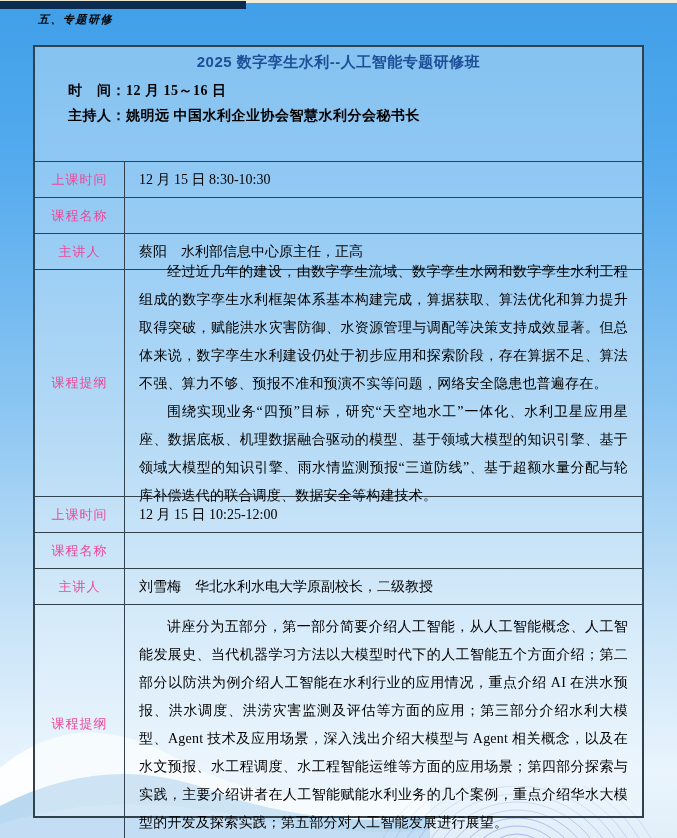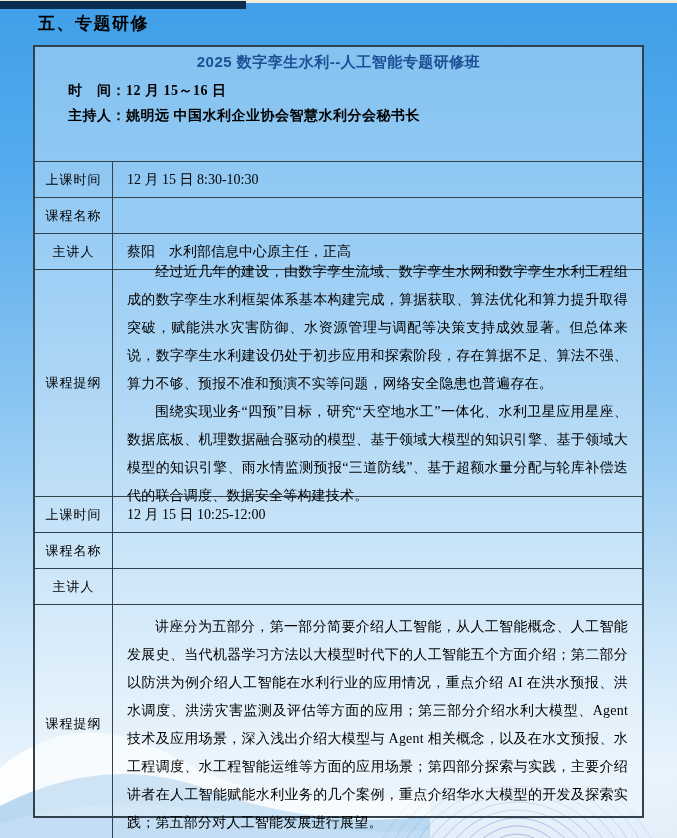--- a/index.html
+++ b/index.html
@@ -11,22 +11,23 @@
     font-family: "Liberation Serif", "DejaVu Serif", serif;
     background: linear-gradient(180deg, #3f9fe8 0%, #55abee 20%, #8ec7f2 50%, #c9e4f8 75%, #e9f4fd 92%, #e2eff9 100%);
   }
   
   .top-cream-line { position: absolute; top: 0; left: 246px; right: 0; height: 3px; background: #f0ecd8; z-index: 3; }
   .top-navy-bar { position: absolute; top: 0; left: 0; width: 246px; height: 9px; background: #0c2b50; border-top: 1px solid #e8e4cf; z-index: 3; }
 
   .page-heading {
     position: absolute; top: 12px; left: 38px;
     font-family: "Liberation Sans", "DejaVu Sans", sans-serif;
-    font-size: 17px; font-weight: bold; color: #000; letter-spacing: 1.5px;
+    font-size: 11px; font-weight: bold; color: #000; letter-spacing: 1.5px;
     z-index: 2;
+    font-style: italic;
   }
 
   
   .waves-left { position: absolute; left: 0; bottom: 0; width: 430px; height: 140px; z-index: 0; }
   
   .dome-right { position: absolute; right: 10px; bottom: 0; width: 300px; height: 52px; z-index: 0; }
 
   
   .schedule {
     position: absolute; left: 33px; top: 45px;
@@ -44,24 +45,24 @@
     text-align: center; font-size: 15px; font-weight: bold; color: #1d4f96;
     letter-spacing: 0.5px; margin-bottom: 6px;
     font-family: "Liberation Sans", "DejaVu Sans", sans-serif;
   }
   .info-line {
     padding-left: 13px; font-size: 14px; font-weight: bold; color: #000;
     line-height: 25px; letter-spacing: 0.5px; margin-left: 20px;
   }
 
   .label-cell {
-    width: 78px; flex-shrink: 0;
+    width: 90px; flex-shrink: 0;
     border-right: 1px solid #32424c;
     display: flex; align-items: center; justify-content: center;
-    font-size: 13px; color: #000000; letter-spacing: 1px;
+    font-size: 13px; color: #ec4899; letter-spacing: 1px;
   }
   .value-cell {
     flex: 1; display: flex; align-items: center;
     padding-left: 14px; font-size: 14px; color: #000;
   }
   .row-small { height: 36px; }
   .row-outline-1 { height: 227px; }
   .course-title { font-weight: bold; letter-spacing: 0.5px; }
 
   .outline-cell {
@@ -132,20 +133,21 @@
 
   <div class="row row-small">
     <div class="label-cell">上课时间</div>
     <div class="value-cell">12 月 15 日 10:25-12:00</div>
   </div>
   <div class="row row-small">
     <div class="label-cell">课程名称</div>
   </div>
   <div class="row row-small">
     <div class="label-cell">主讲人</div>
+    <div class="value-cell">刘雪梅　华北水利水电大学原副校长，二级教授</div>
   </div>
   <div class="row">
     <div class="label-cell">课程提纲</div>
     <div class="outline-cell">
       <p>讲座分为五部分，第一部分简要介绍人工智能，从人工智能概念、人工智能发展史、当代机器学习方法以大模型时代下的人工智能五个方面介绍；第二部分以防洪为例介绍人工智能在水利行业的应用情况，重点介绍 AI 在洪水预报、洪水调度、洪涝灾害监测及评估等方面的应用；第三部分介绍水利大模型、Agent 技术及应用场景，深入浅出介绍大模型与 Agent 相关概念，以及在水文预报、水工程调度、水工程智能运维等方面的应用场景；第四部分探索与实践，主要介绍讲者在人工智能赋能水利业务的几个案例，重点介绍华水大模型的开发及探索实践；第五部分对人工智能发展进行展望。</p>
     </div>
   </div>
 
 </div>
 

